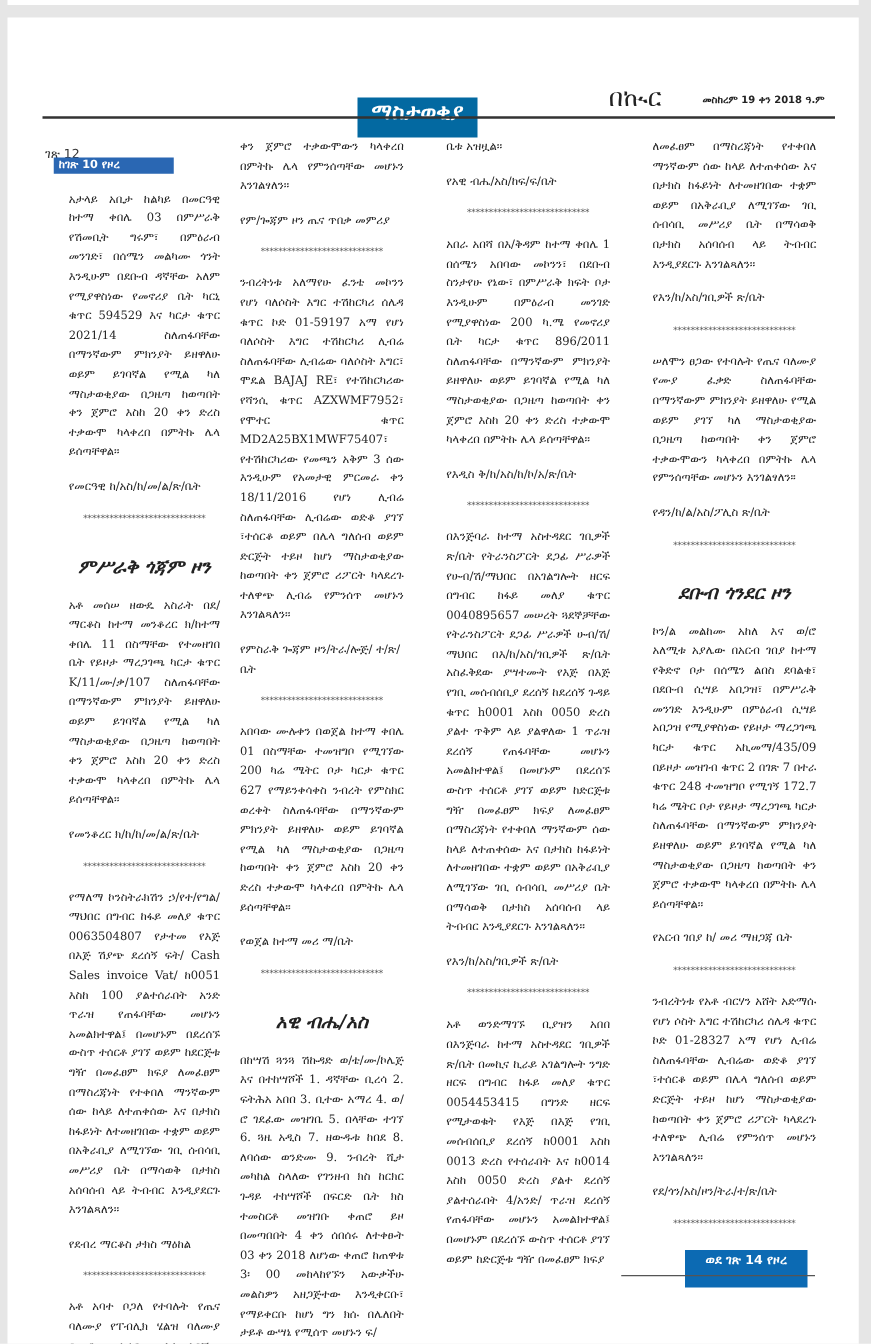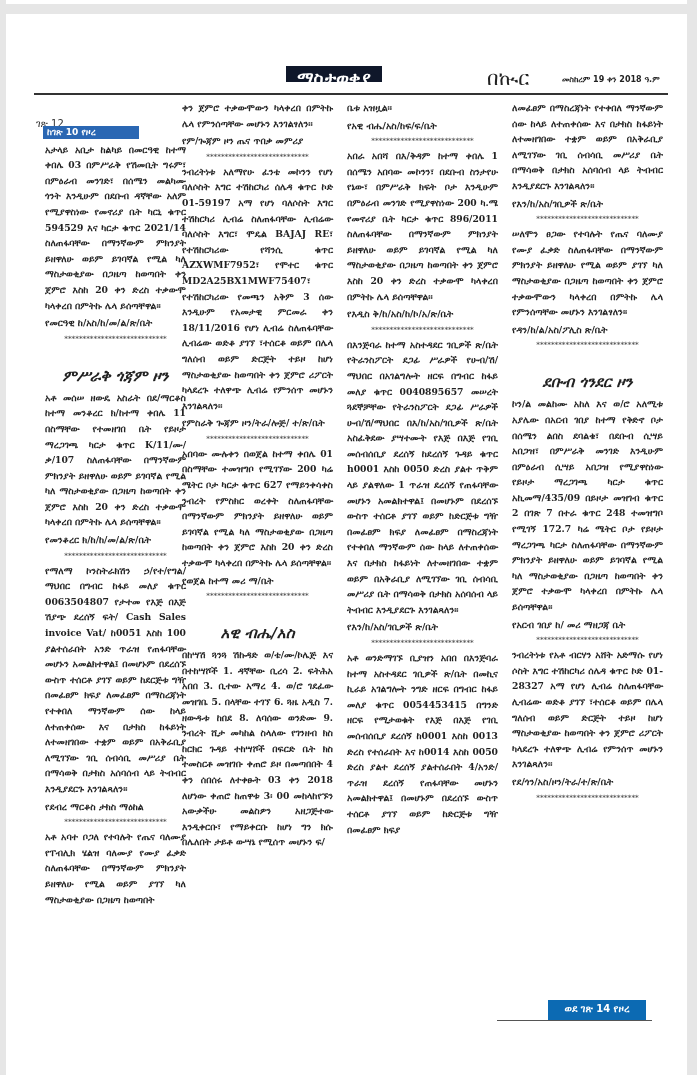--- a/index.html
+++ b/index.html
@@ -1,32 +1,32 @@
 <!DOCTYPE html>
 <html><head>
 <meta charset="utf-8">
 <style>
   html,body{margin:0;padding:0;}
   body{width:697px;height:1075px;background:#e6e6e6;position:relative;overflow:hidden;font-family:"DejaVu Serif","Liberation Serif",serif;color:#222;}
   .top-sheet{position:absolute;left:6px;top:0;width:511px;height:4px;background:#fff;}
   .sheet{position:absolute;left:6px;top:14px;width:681px;height:1065px;background:#fff;}
   .header{position:absolute;left:32px;top:62px;width:640px;height:32px;}
   .page-no{position:absolute;left:4px;top:12px;font-size:10px;color:#333;font-family:"DejaVu Sans",sans-serif;margin-top:44px;}
-  .masthead{position:absolute;left:254px;top:4px;width:96px;height:16px;background:#0f172a;color:#fff;font-weight:bold;font-size:17px;text-align:center;line-height:24px;font-family:"DejaVu Sans",sans-serif;}
+  .masthead{position:absolute;left:254px;top:16px;width:96px;height:32px;background:#0369a1;color:#fff;font-weight:bold;font-size:17px;text-align:center;line-height:24px;font-family:"DejaVu Sans",sans-serif;}
   .paper-name{position:absolute;left:455px;top:4px;font-size:20px;font-family:"DejaVu Sans",sans-serif;color:#222;}
   .paper-date{position:absolute;left:530px;top:13px;font-size:8px;font-weight:bold;font-family:"DejaVu Sans",sans-serif;color:#222;}
   .header-rule{position:absolute;left:34px;top:93px;width:634px;height:2px;background:#333;}
   .col{position:absolute;top:98px;width:145px;font-size:9.2px;line-height:15.6px;text-align:justify;}
-  .col p{margin:2px;font-weight:bold;}
+  .col p{margin:12px;}
   .c1{left:43px;} .c2{left:180px;width:155px;} .c3{left:345px;width:155px;} .c4{left:510px;width:155px;}
   .cont-tag{display:inline-block;background:#2a67b3;color:#fff;font-size:9px;font-weight:bold;padding:0 4px;width:88px;height:13px;line-height:13px;font-family:"DejaVu Sans",sans-serif;margin-top:28px;}
   .sig{text-align:left;}
   .stars{text-align:center;font-size:7px;letter-spacing:0;line-height:11px;color:#444;}
   .section-title{text-align:center;font-weight:bold;font-size:15px;line-height:24px;margin:20px 0 0;font-style:italic;}
-  .footer-tag{position:absolute;left:548px;top:1000px;width:98px;height:20px;background:#0c6ab3;color:#fff;font-weight:bold;font-size:10px;line-height:17px;text-align:center;font-family:"DejaVu Sans",sans-serif;}
+  .footer-tag{position:absolute;left:548px;top:1000px;width:98px;height:30px;background:#0c6ab3;color:#fff;font-weight:bold;font-size:10px;line-height:17px;text-align:center;font-family:"DejaVu Sans",sans-serif;}
   .footer-rule{position:absolute;left:497px;top:1020px;width:155px;height:1px;background:#555;}
 </style>
 </head>
 <body>
 
 <div class="sheet"></div>
 <div class="top-sheet" style="left:6px;width:681px;"></div>
 
 <div class="header">
   <span class="page-no">ገጽ 12</span>

